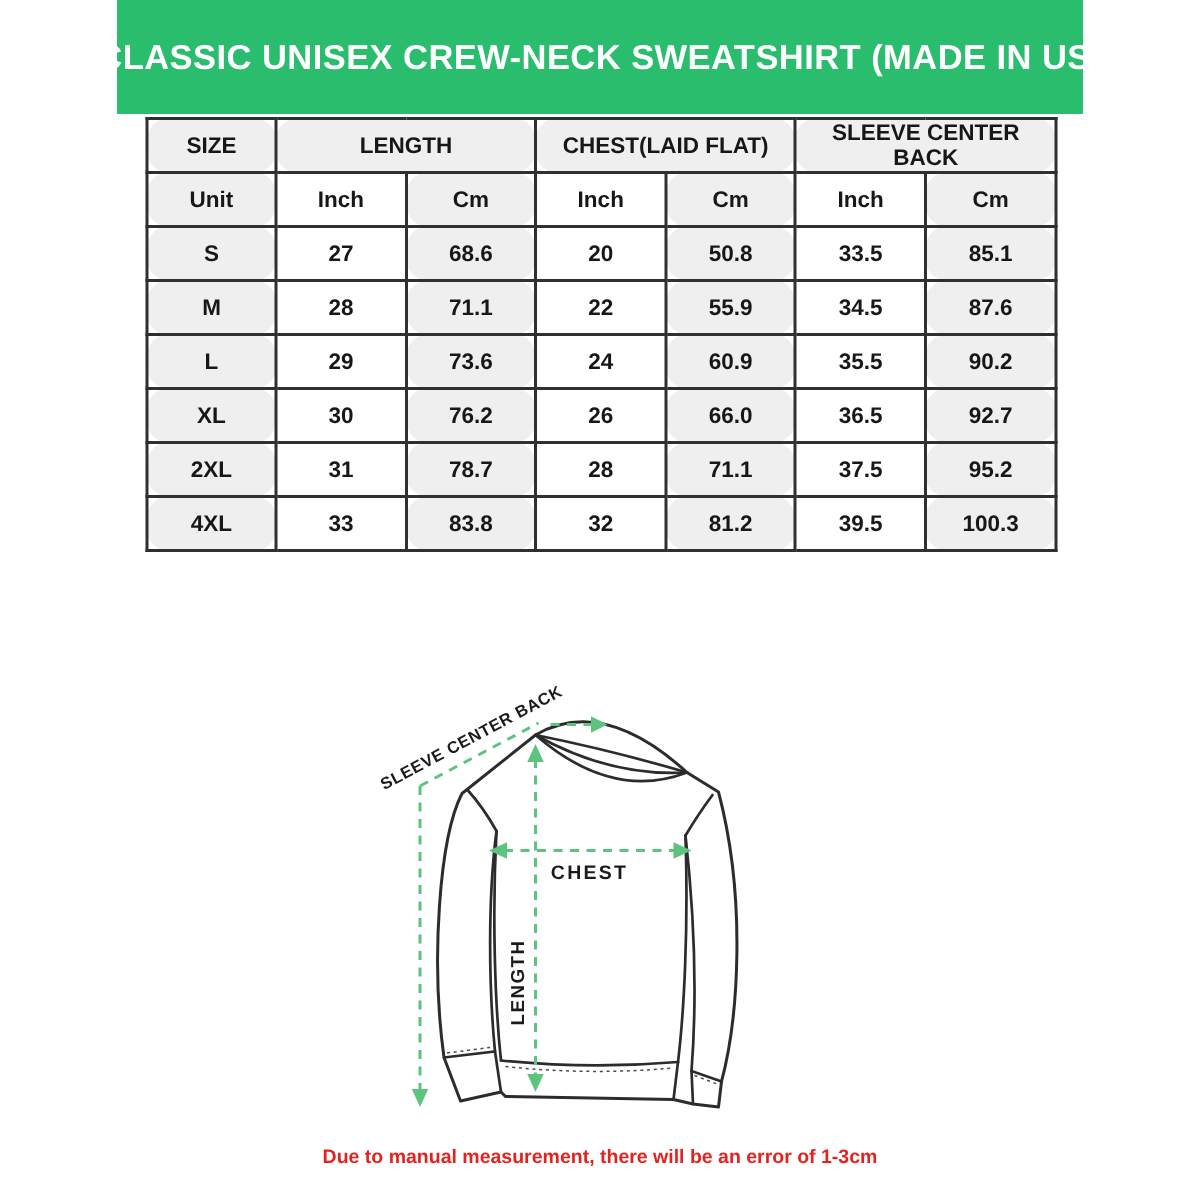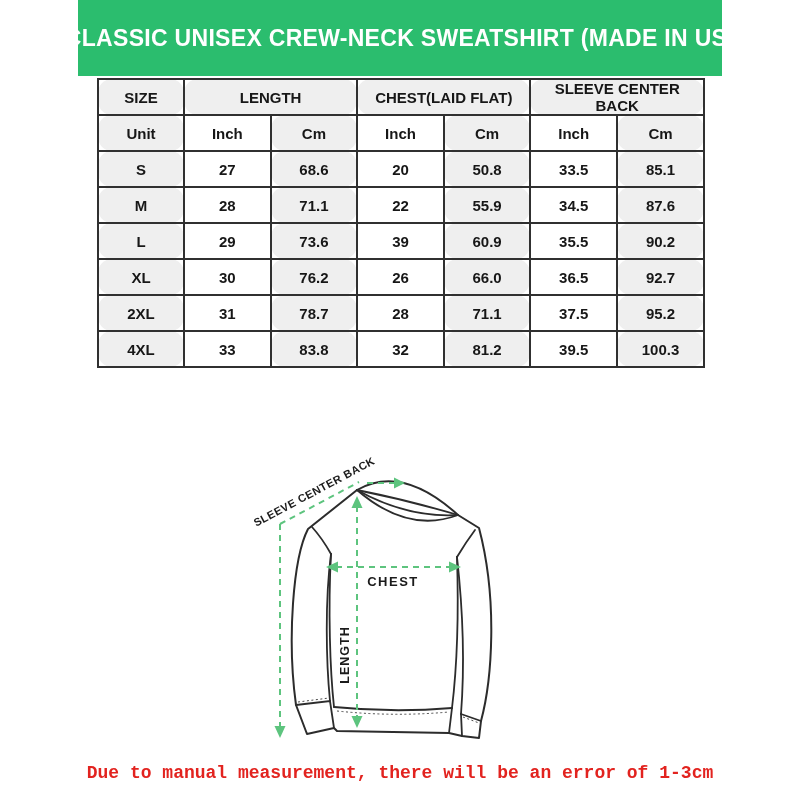--- a/index.html
+++ b/index.html
@@ -23,21 +23,21 @@
 
   .diagram { position:absolute; left:230px; top:450px; }
   .outline { fill:#ffffff; stroke:#2c2c2c; stroke-width:2; stroke-linejoin:round; stroke-linecap:round; }
   .seam    { fill:none; stroke:#2c2c2c; stroke-width:1.8; stroke-linecap:round; }
   .stitch  { fill:none; stroke:#4a4a4a; stroke-width:1; stroke-dasharray:2 2.5; }
   .dash    { fill:none; stroke:var(--dash-green,#5dc47e); stroke-width:2; stroke-dasharray:6 5; }
   .arrow   { fill:var(--dash-green,#5dc47e); }
   .dlabel  { font-family:"Liberation Sans",sans-serif; font-weight:bold; fill:#1b1b1b; }
 
   .note { position:absolute; left:0; top:763px; width:800px; text-align:center;
-          font-size:18px; font-weight:bold; color:var(--note-red,#e2231f);font-family:Liberation Mono, monospace; }
+          font-size:13px; font-weight:bold; color:var(--note-red,#e2231f); }
 </style>
 </head>
 <body>
 
 <div class="page">
 
   <div class="banner">
     <span class="banner-title">CLASSIC UNISEX CREW-NECK SWEATSHIRT (MADE IN US)</span>
   </div>
 
@@ -84,21 +84,21 @@
           <td class="bg-gray">71.1</td>
           <td class="bg-white">22</td>
           <td class="bg-gray">55.9</td>
           <td class="bg-white">34.5</td>
           <td class="bg-gray">87.6</td>
         </tr>
         <tr>
           <th class="bg-gray">L</th>
           <td class="bg-white">29</td>
           <td class="bg-gray">73.6</td>
-          <td class="bg-white">39</td>
+          <td class="bg-white">24</td>
           <td class="bg-gray">60.9</td>
           <td class="bg-white">35.5</td>
           <td class="bg-gray">90.2</td>
         </tr>
         <tr>
           <th class="bg-gray">XL</th>
           <td class="bg-white">30</td>
           <td class="bg-gray">76.2</td>
           <td class="bg-white">26</td>
           <td class="bg-gray">66.0</td>

